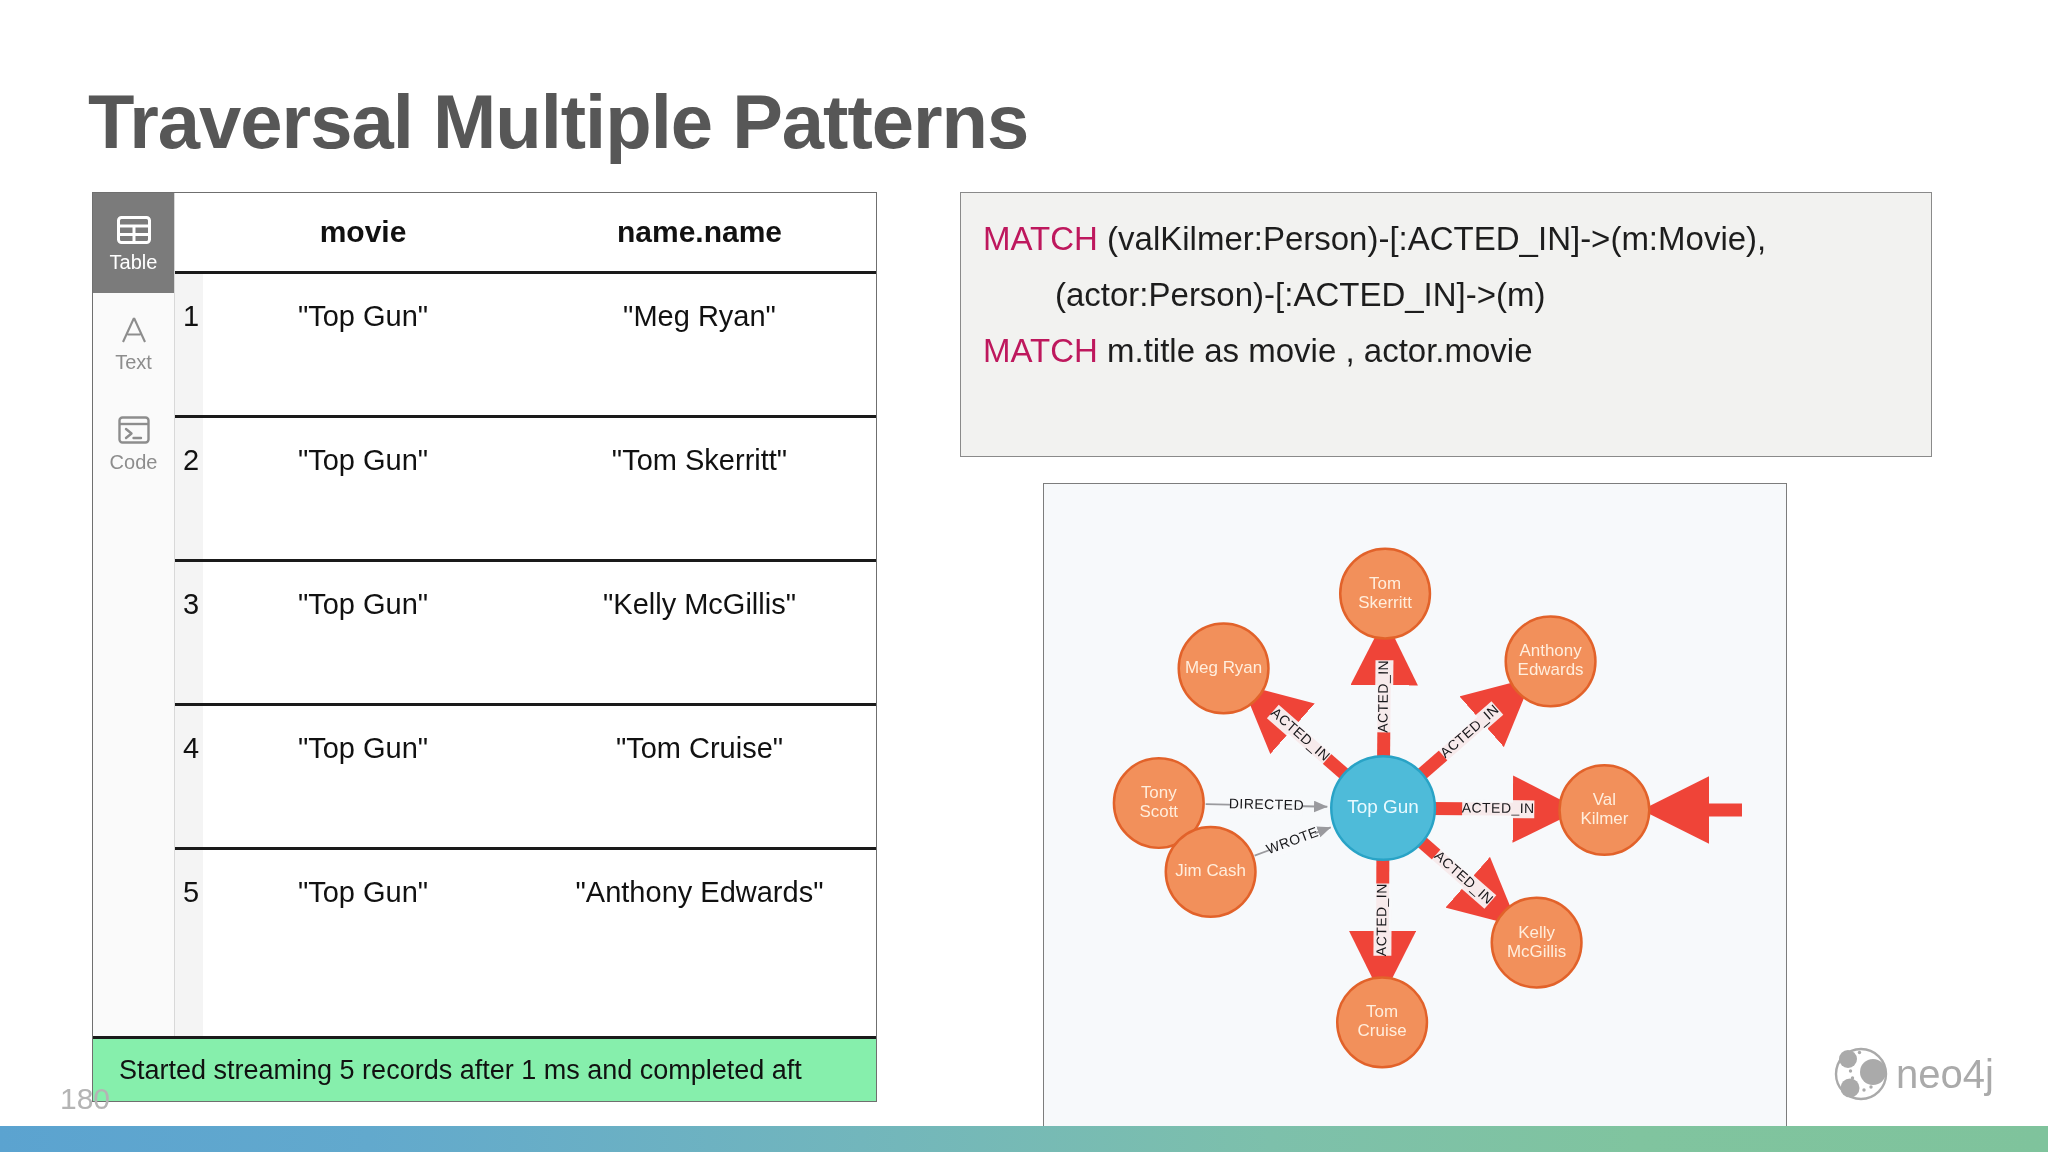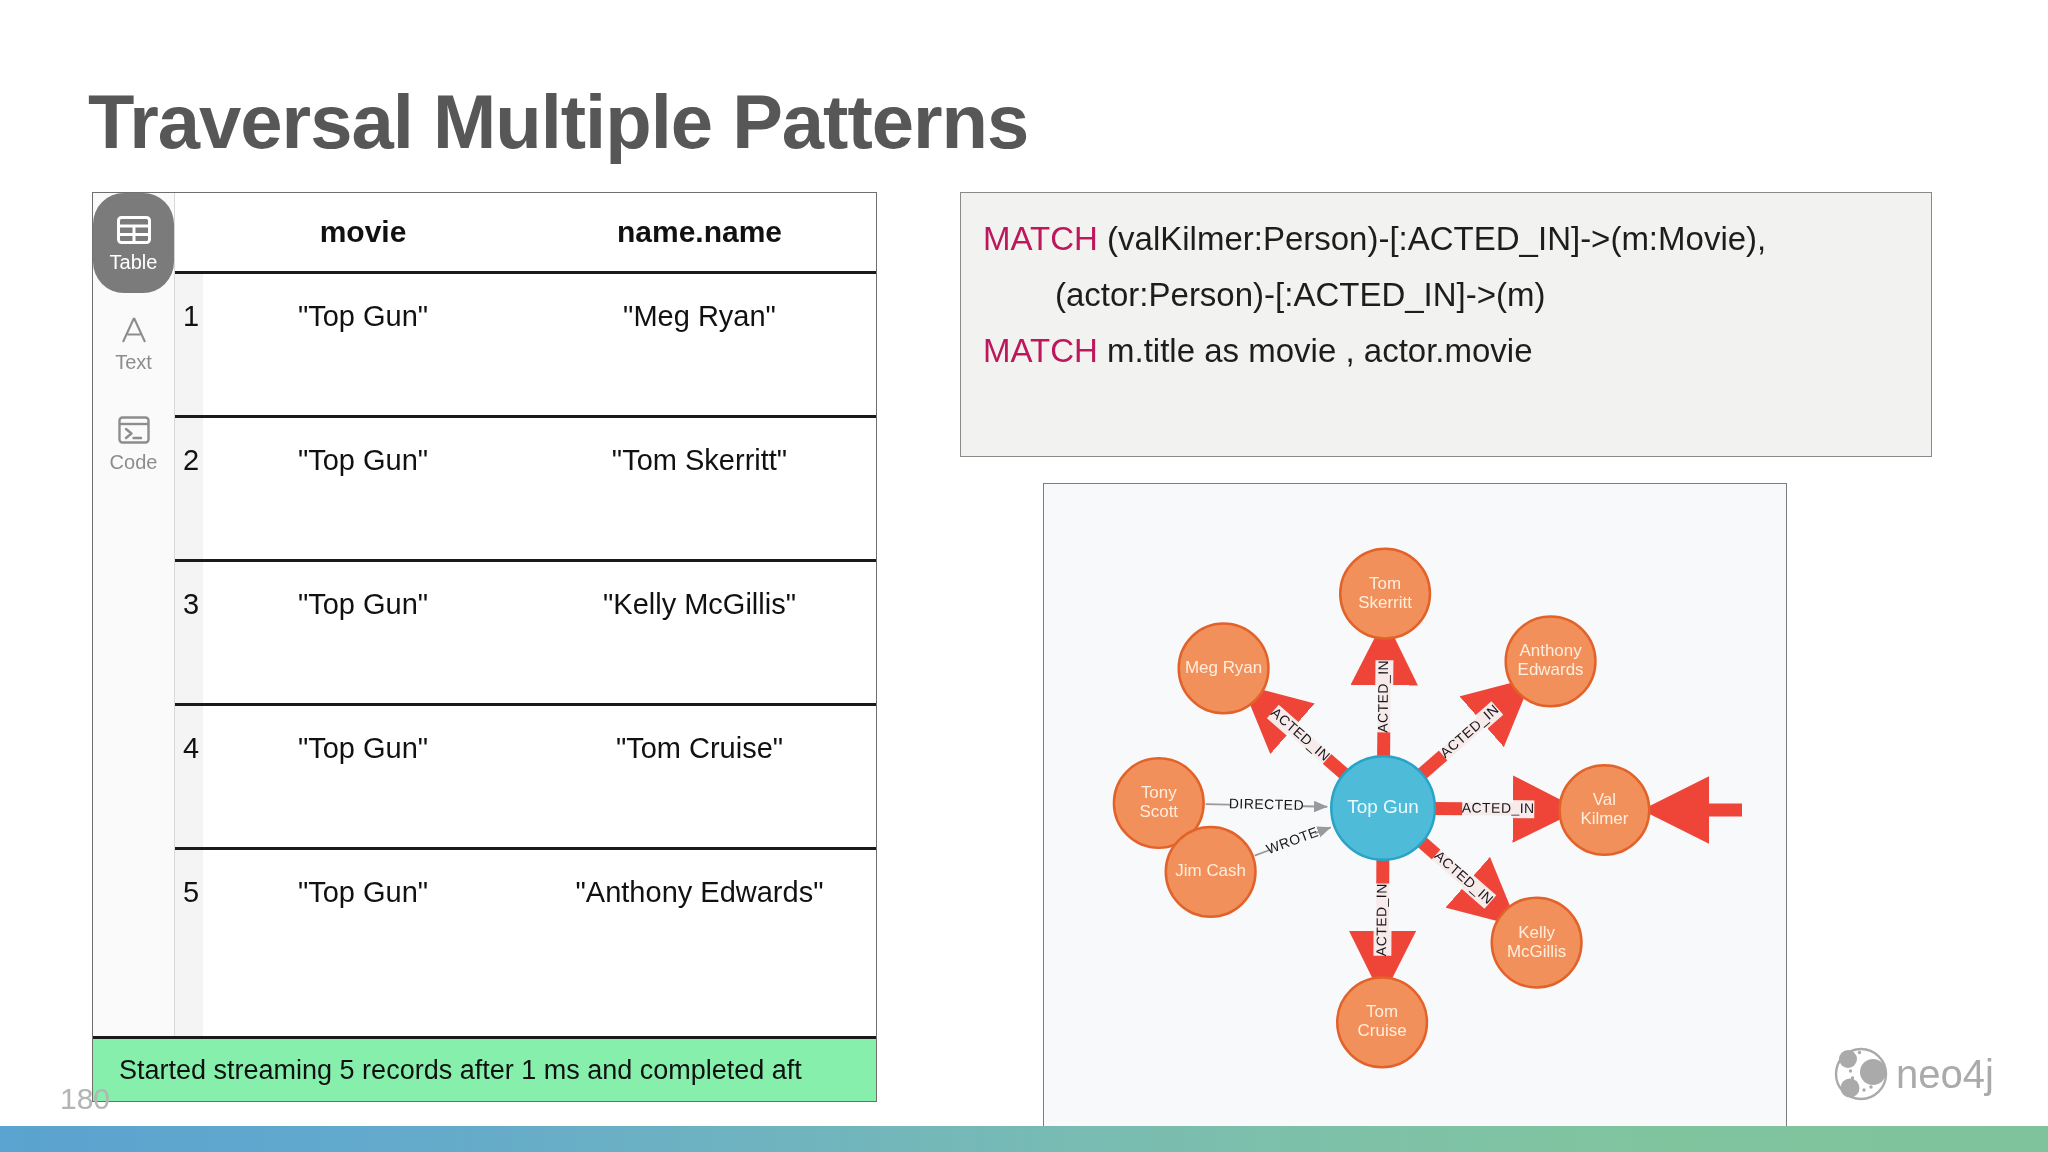--- a/index.html
+++ b/index.html
@@ -47,21 +47,20 @@
   }
   .view-item{
     height:100px;
     display:flex;
     flex-direction:column;
     align-items:center;
     justify-content:center;
     color:#8d8d8d;
     font-size:20px;
     gap:7px;
-    border-radius:31px;
   }
   .view-item.active{
     background:#7b7b7b;
     color:#ffffff;
   }
   .view-ico{
     width:36px;height:30px;
     display:flex;align-items:center;justify-content:center;
   }
   .view-ico svg{display:block;}

